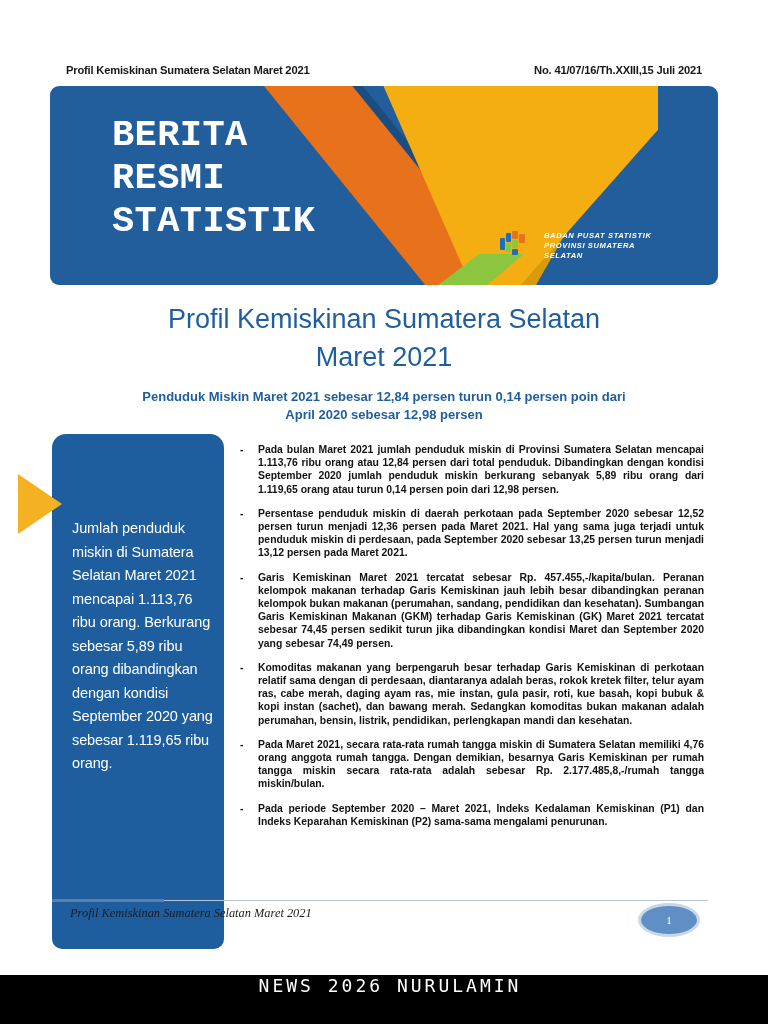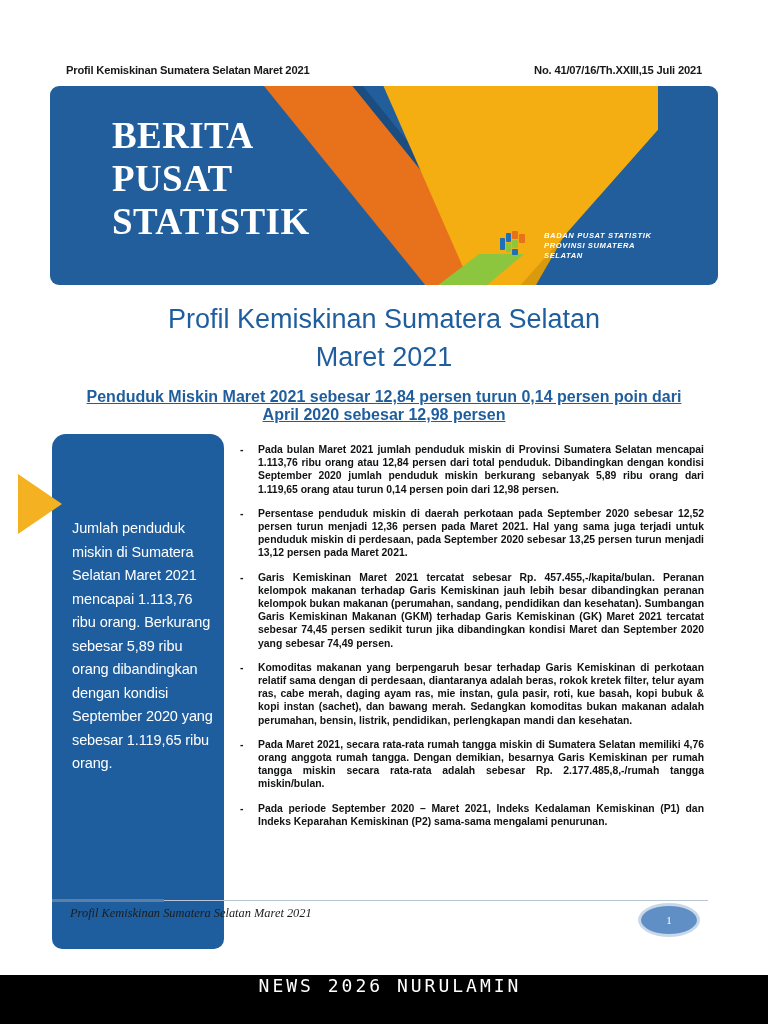--- a/index.html
+++ b/index.html
@@ -89,21 +89,21 @@
     left: 372px; top: 168px;
     width: 102px; height: 31px;
     background: #8CC63E;
     clip-path: polygon(56% 0%, 100% 0%, 64% 100%, 16% 100%);
   }
 
   .banner-title {
     position: absolute;
     left: 62px; top: 28px;
     color: #ffffff;
-    font-family: Liberation Serif, serif;
+    font-family: Liberation Mono, monospace;
     font-size: 37px;
     font-weight: bold;
     line-height: 43px;
     letter-spacing: 0.4px;
   }
   .banner-title span { display: block; }
 
   
   .bps {
     position: absolute;
@@ -140,24 +140,23 @@
   }
   .main-title span { display: block; }
 
   .sub-title {
     position: absolute;
     left: 70px; top: 388px;
     width: 628px;
     text-align: center;
     color: #1F5E9E;
     font-family: "Liberation Sans", sans-serif;
-    font-size: 16px;
+    font-size: 13px;
     font-weight: bold;
     line-height: 18px;
-    text-decoration: underline;
   }
   .sub-title span { display: block; }
 
   
   .callout {
     position: absolute;
     left: 52px; top: 434px;
     width: 172px;
     height: 511px;
     background: #1F5E9E;
@@ -285,21 +284,21 @@
 
     <div class="banner">
       <div class="shape sh-orange-shadow"></div>
       <div class="shape sh-orange"></div>
       <div class="shape sh-yellow-shadow"></div>
       <div class="shape sh-yellow"></div>
       <div class="shape sh-green"></div>
 
       <div class="banner-title">
         <span>BERITA</span>
-        <span>PUSAT</span>
+        <span>RESMI</span>
         <span>STATISTIK</span>
       </div>
     </div>
 
     <div class="bps">
       <div class="bps-mark">
         <i style="left:0;top:7px;width:5px;height:12px;background:#1F6FB5;"></i>
         <i style="left:6px;top:2px;width:5px;height:9px;background:#1F6FB5;"></i>
         <i style="left:6px;top:12px;width:5px;height:9px;background:#8CC63E;"></i>
         <i style="left:12px;top:0px;width:6px;height:8px;background:#E8711C;"></i>

